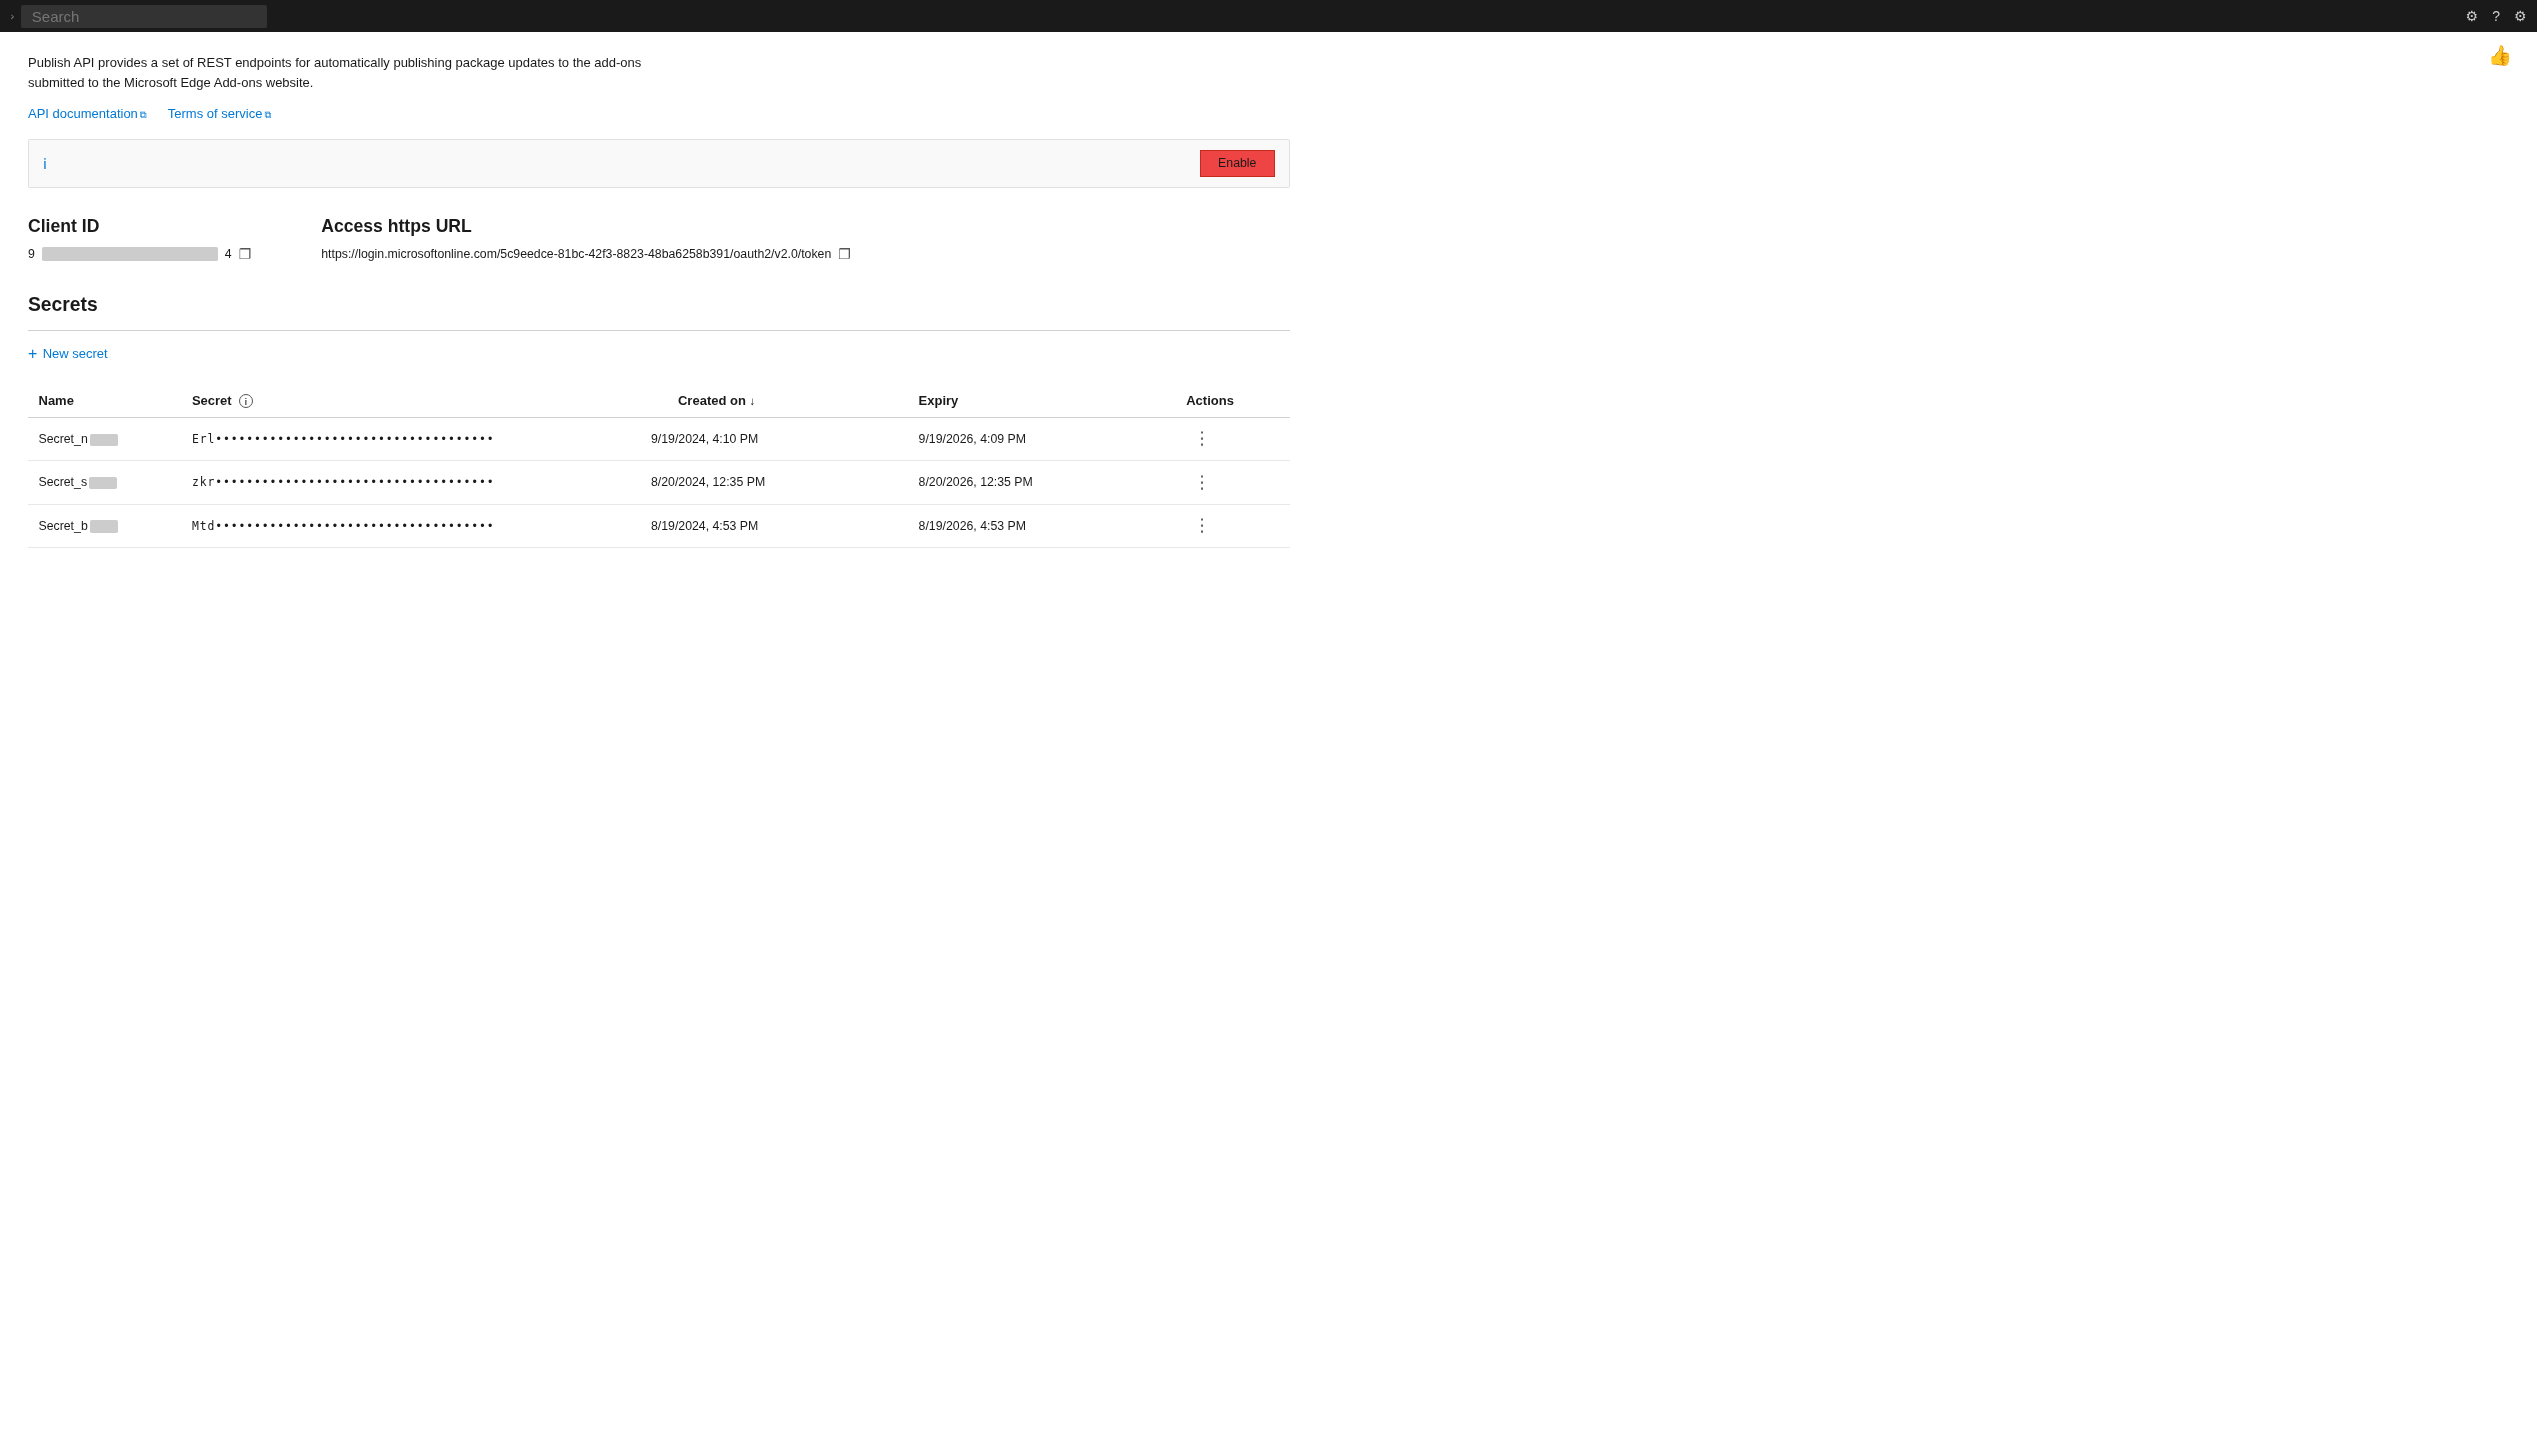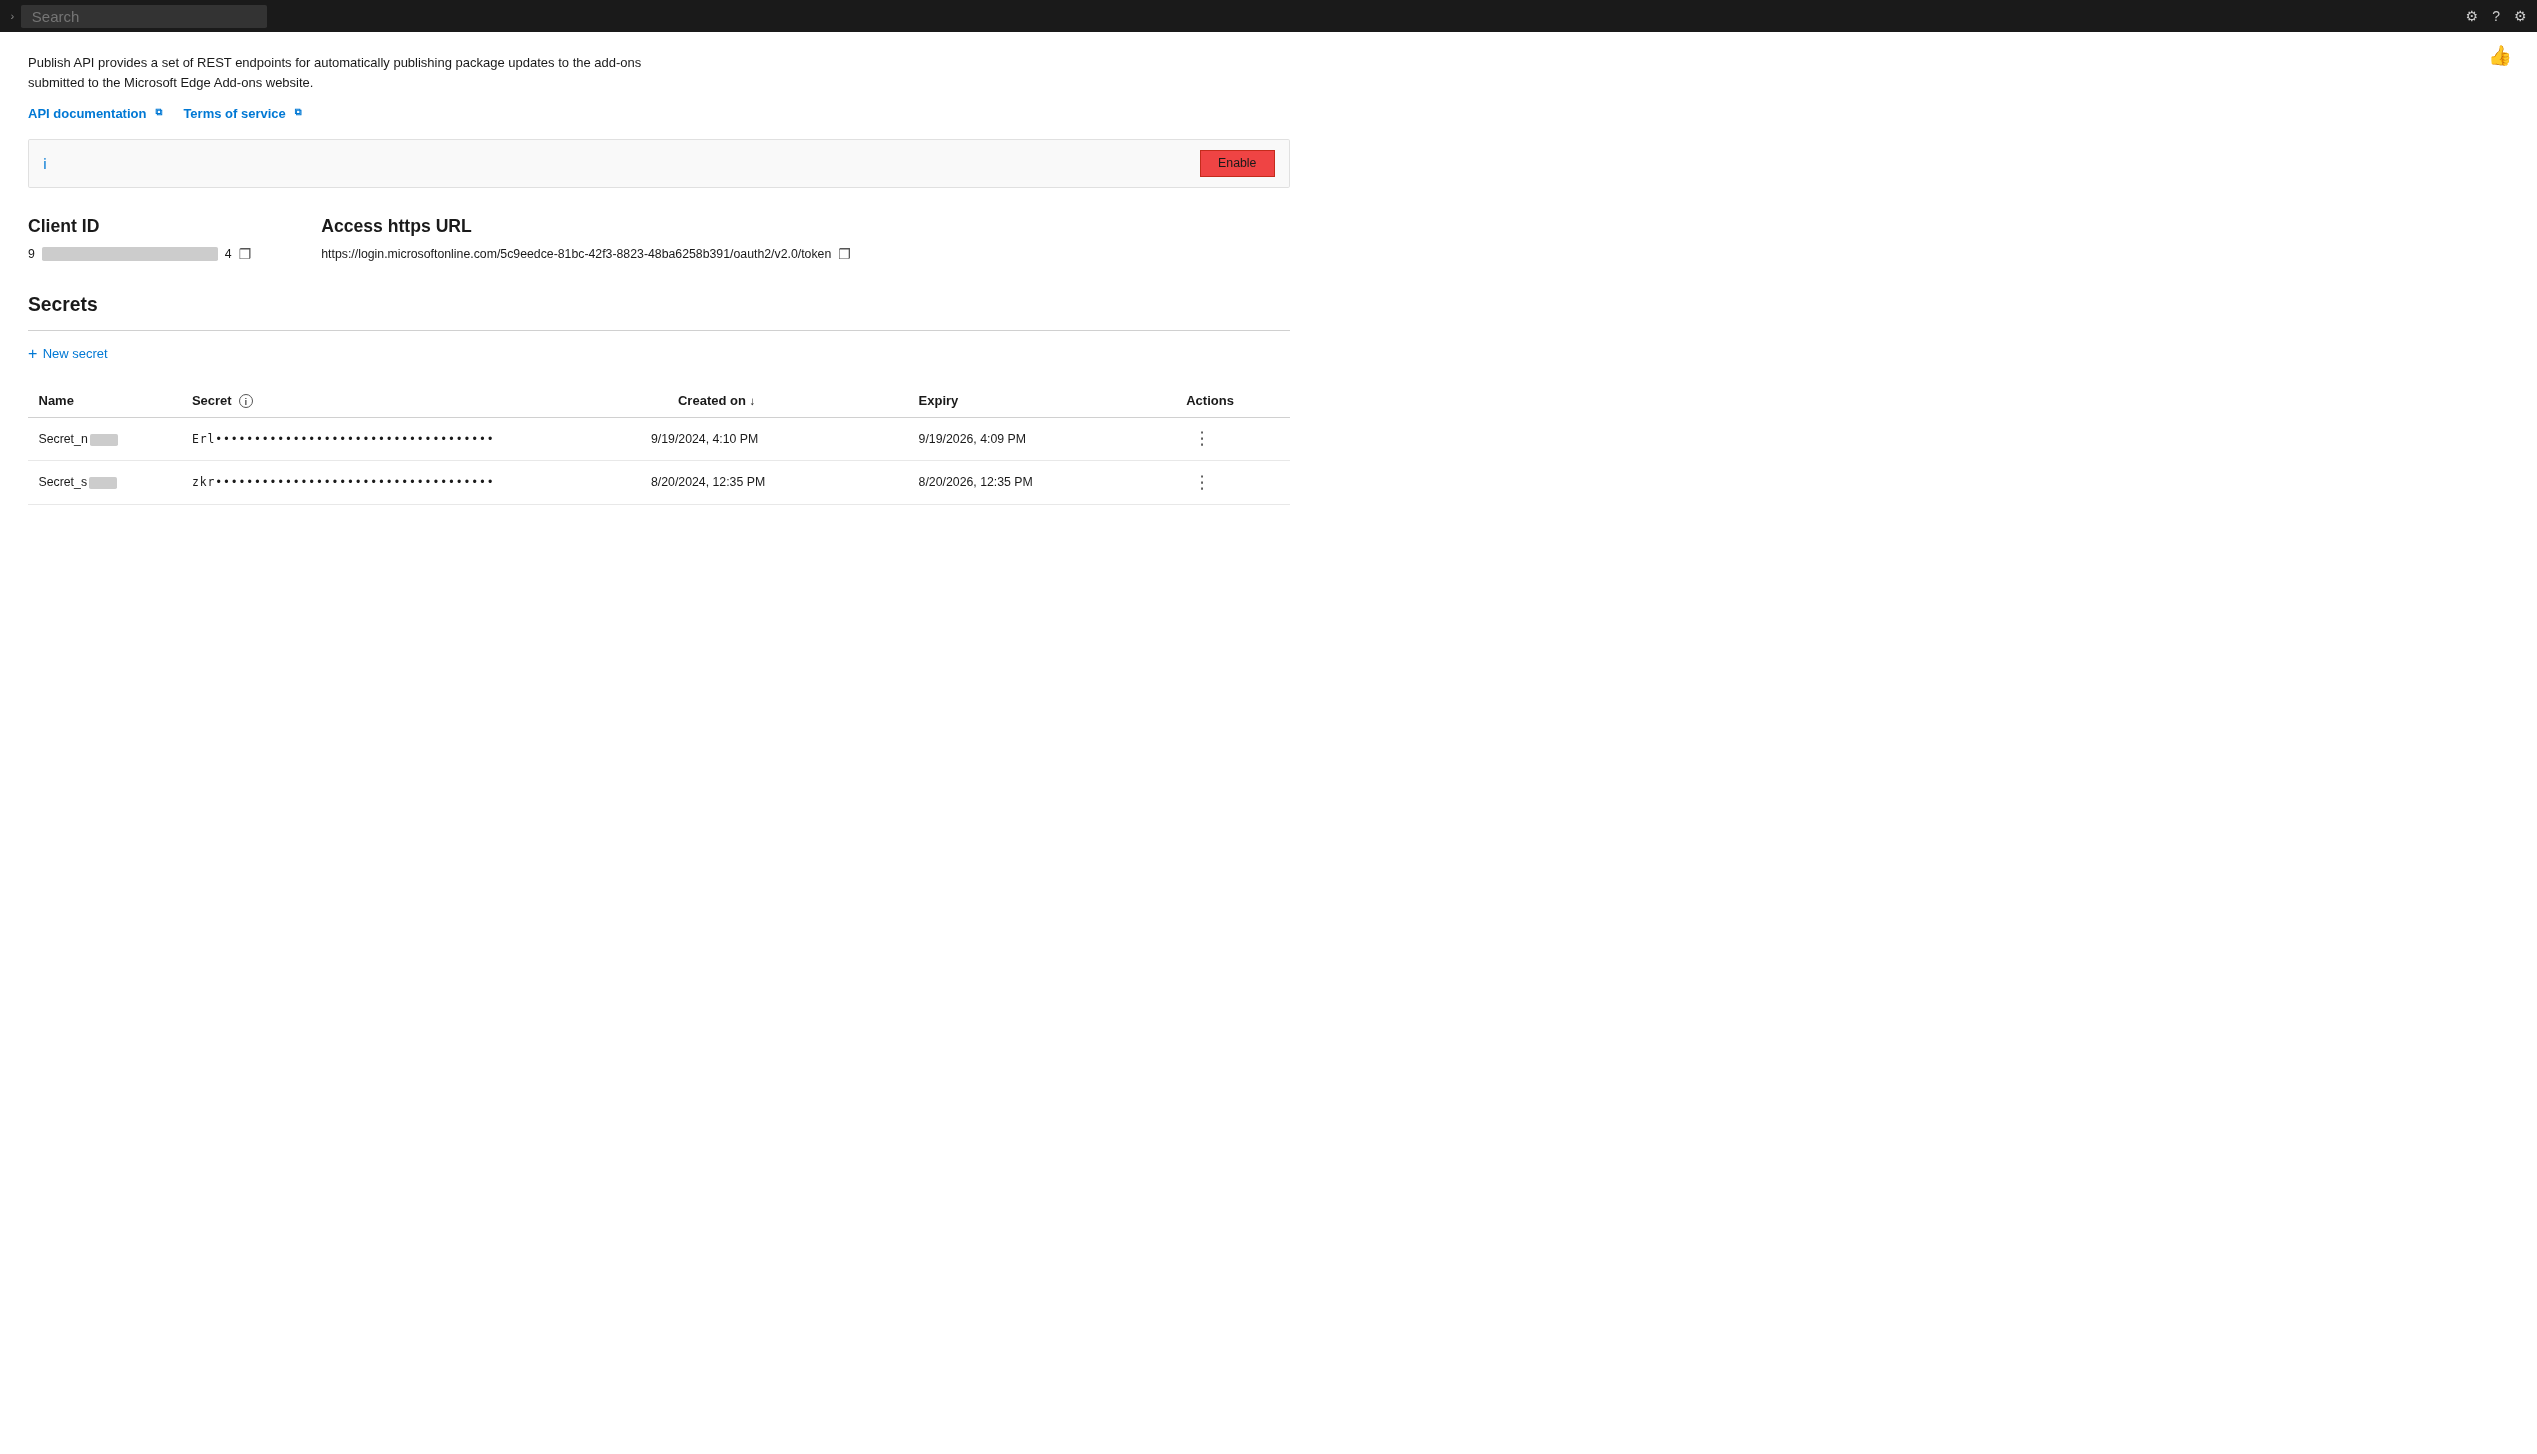--- a/index.html
+++ b/index.html
@@ -73,24 +73,23 @@
       display: flex;
       gap: 21px;
       margin-bottom: 17.6px;
       align-items: center;
     }
     .link-item {
       color: #0078d4;
       text-decoration: none;
       font-size: 13px;
       display: flex;
-      align-items: flex-start;
-      gap: 9px;
-      cursor: pointer;
-      font-weight: bold;
+      align-items: flex-end;
+      gap: 2px;
+      cursor: pointer;
     }
     .external-icon {
       font-size: 9.7px;
       color: #0078d4;
     }
 
     
     .info-banner {
       background: #f9f9f9;
       border: 0.9px solid #e0e0e0;
@@ -397,18 +396,35 @@
     <td class="col-created">
       <span>8/20/2024, 12:35 PM</span>
     </td>
     <td class="col-expiry">
       <span>8/20/2026, 12:35 PM</span>
     </td>
     <td class="col-actions">
       <span class="actions-menu" title="More actions">⋮</span>
     </td>
   </tr>
+          <tr>
+    <td class="col-name">
+      <span>Secret_b</span><span class="redacted-name"></span>
+    </td>
+    <td class="col-secret">
+      <span class="secret-value">Mtd••••••••••••••••••••••••••••••••••••</span>
+    </td>
+    <td class="col-created">
+      <span>8/19/2024, 4:53 PM</span>
+    </td>
+    <td class="col-expiry">
+      <span>8/19/2026, 4:53 PM</span>
+    </td>
+    <td class="col-actions">
+      <span class="actions-menu" title="More actions">⋮</span>
+    </td>
+  </tr>
         </tbody>
     </table>
   </div>
 
 </div>
 
 
 </body></html>

